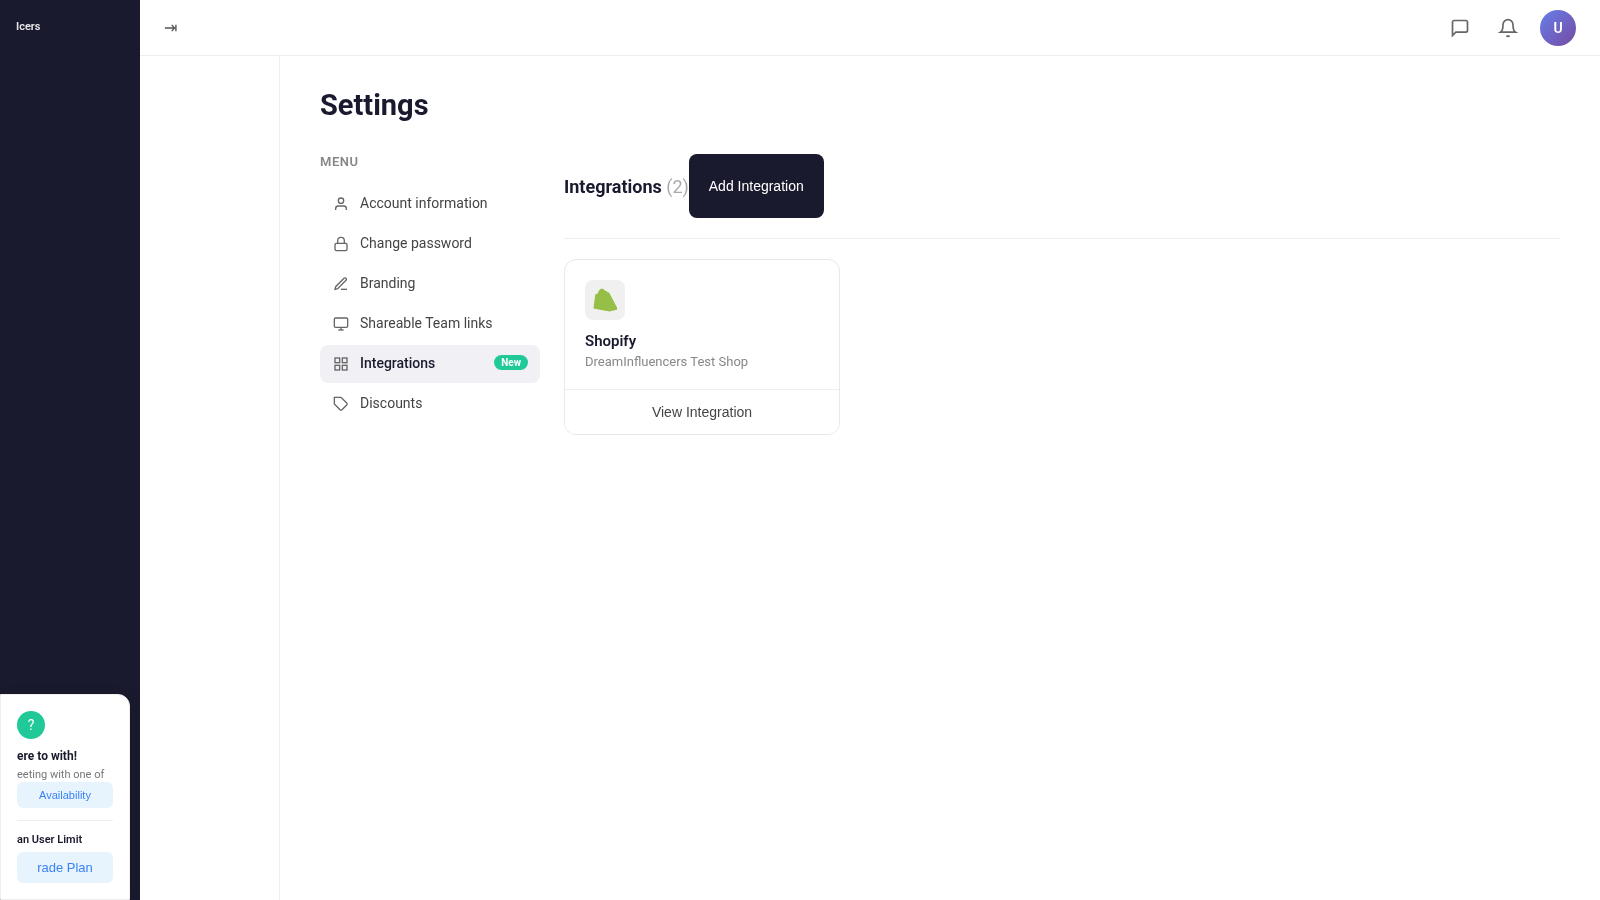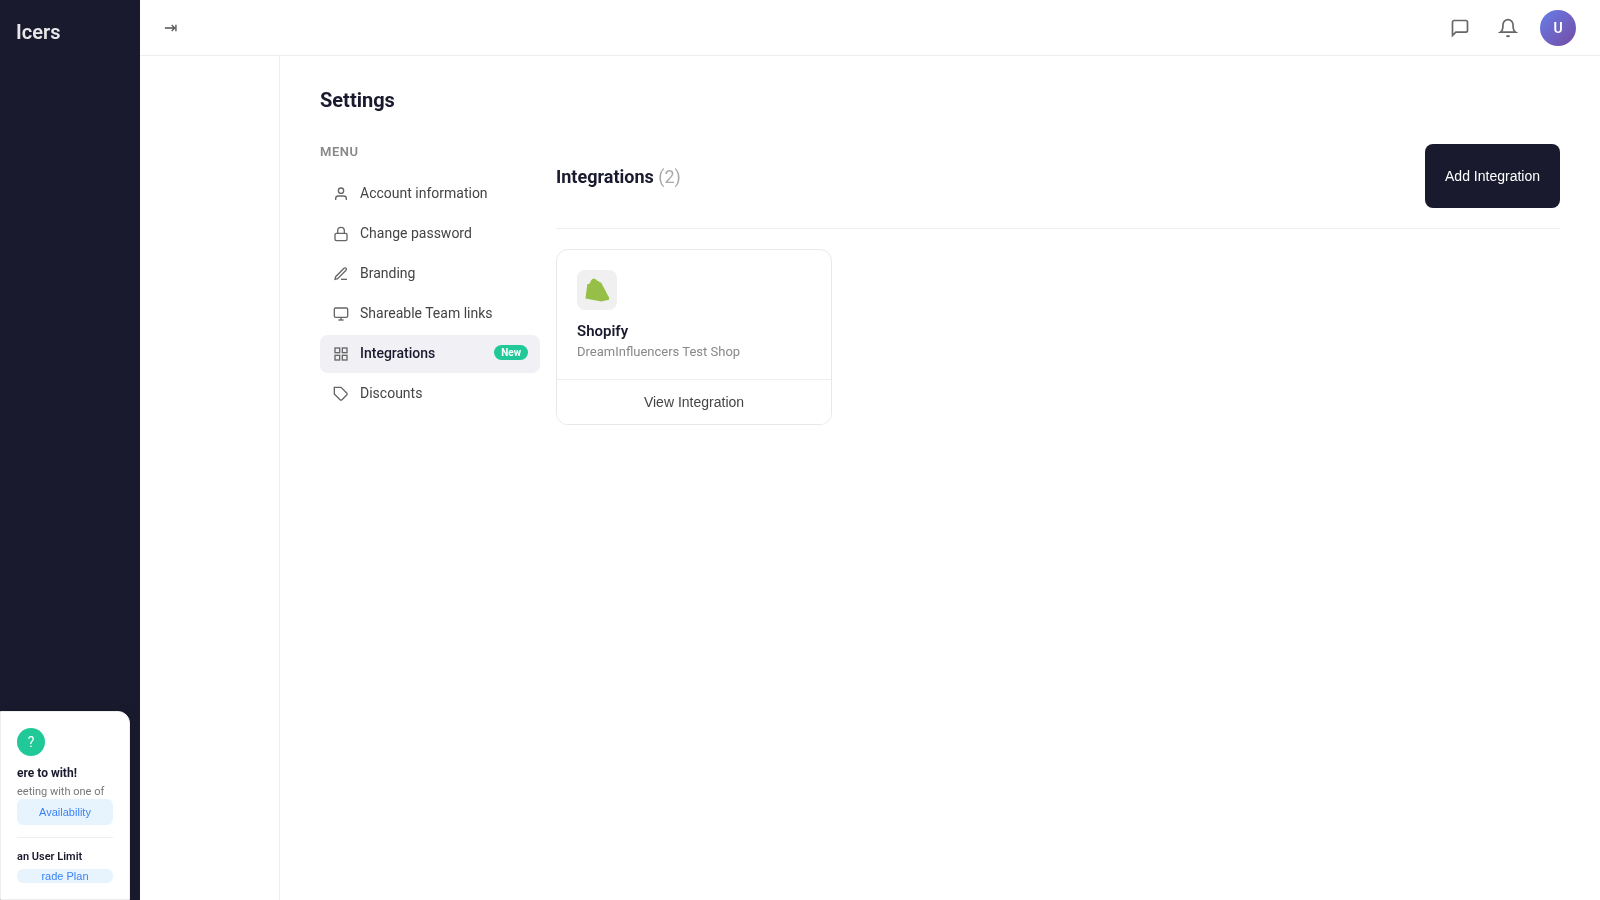--- a/index.html
+++ b/index.html
@@ -11,21 +11,21 @@
       background: #1a1a2e;
       height: 100%;
       display: flex;
       flex-direction: column;
       align-items: flex-start;
       padding: 20px 0;
       position: relative;
     }
     .sidebar-logo {
       color: #fff;
-      font-size: 20px;
+      font-size: 11px;
       font-weight: 600;
       padding: 0 16px;
       margin-bottom: 20px;
       opacity: 0.9;
     }
 
     
     .main-wrapper {
       flex: 1;
       display: flex;
@@ -98,29 +98,29 @@
     }
 
     
     .settings-content {
       flex: 1;
       padding: 32px 40px;
       overflow-y: auto;
     }
 
     .page-title {
-      font-size: 20px;
+      font-size: 29px;
       font-weight: 700;
       color: #1a1a2e;
       margin-bottom: 32px;
     }
 
     .settings-layout {
       display: flex;
-      gap: 16px;
+      gap: 24px;
     }
 
     
     .menu-sidebar {
       width: 220px;
       flex-shrink: 0;
     }
     .menu-label {
       font-size: 13px;
       font-weight: 600;
@@ -165,21 +165,21 @@
       margin-left: auto;
     }
 
     
     .integrations-main {
       flex: 1;
     }
     .integrations-header {
       display: flex;
       align-items: center;
-      justify-content: space-between;
+      justify-content: flex-start;
       margin-bottom: 20px;
     }
     .integrations-title {
       font-size: 18px;
       font-weight: 700;
       color: #1a1a2e;
     }
     .integrations-count {
       color: #aaa;
       font-weight: 400;
@@ -305,23 +305,23 @@
       font-weight: 600;
       color: #1a1a2e;
       margin-bottom: 6px;
     }
     .upgrade-btn {
       display: block;
       width: 100%;
       background: #e8f4fd;
       color: #3b82f6;
       border: none;
-      padding: 1px 10px;
+      padding: 8px 10px;
       border-radius: 6px;
-      font-size: 11px;
+      font-size: 13px;
       cursor: pointer;
       text-align: center;
     }
   </style>
 </head>
 <body>
 
 <div class="sidebar">
   <div class="sidebar-logo">Icers</div>
 </div>

